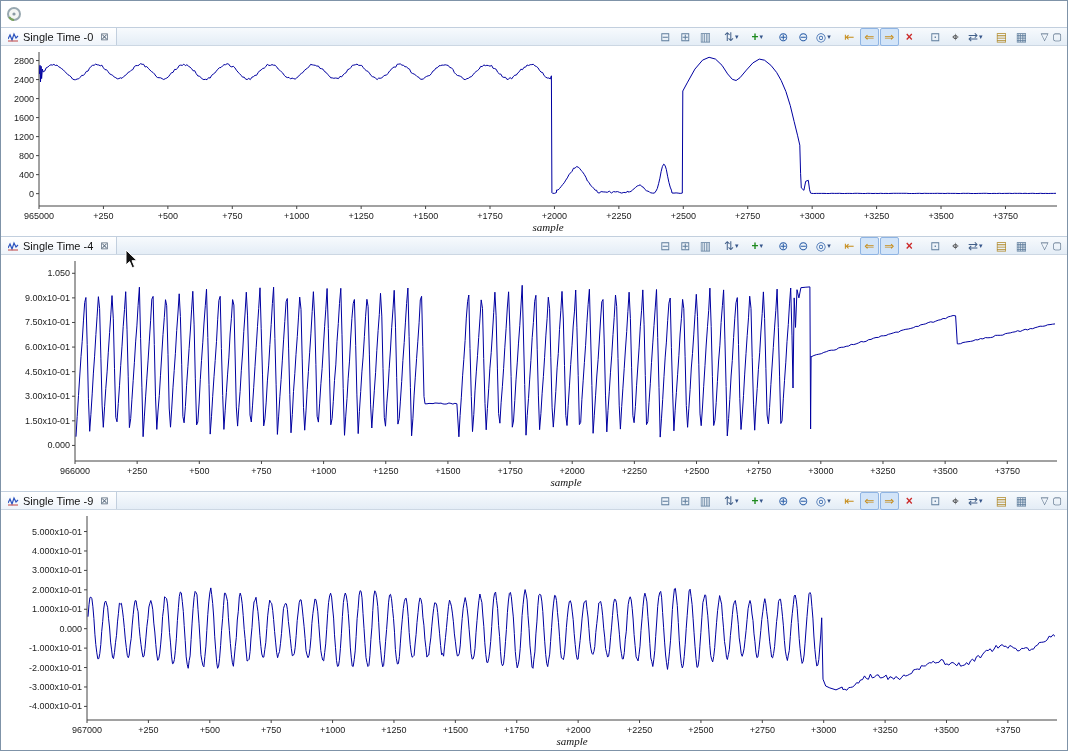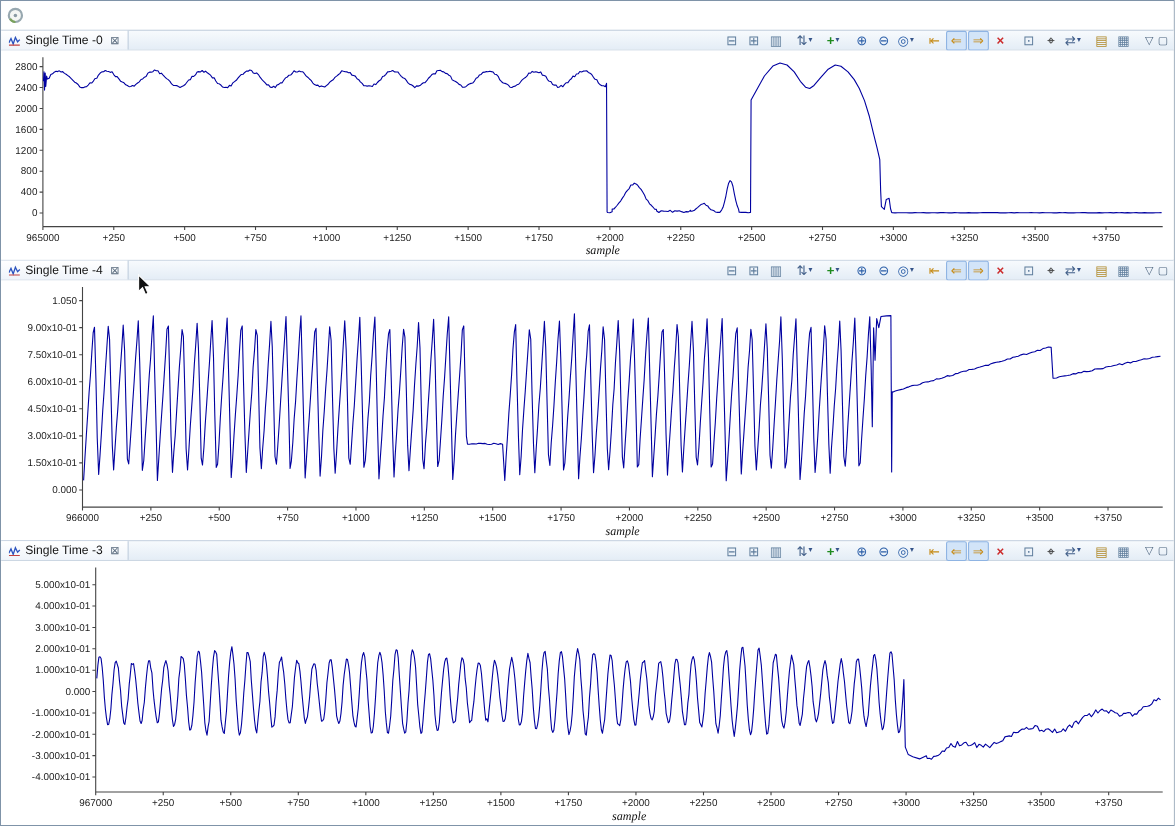--- a/index.html
+++ b/index.html
@@ -304,21 +304,21 @@
       </div>
   </section>
 
   <section class="panel">
     <div class="phead">
       <div class="tab">
         <svg class="tabicon" width="11" height="10">
           <polyline points="0,7 2,3 4,8 6,2 8,6 10,4" fill="none" stroke="#2a52be" stroke-width="1.2"></polyline>
           <line x1="0" y1="9" x2="10" y2="9" stroke="#c04040" stroke-width="1"></line>
         </svg>
-        <span class="tab-title">Single Time -3</span>
+        <span class="tab-title">Single Time -9</span>
         <span class="tab-close">⊠</span>
       </div>
       <div class="toolbar">
           <span class="tbtn">
             <span class="glyph" style="color: rgb(95, 125, 156);">⊟</span>
           </span>
           <span class="tbtn">
             <span class="glyph" style="color: rgb(95, 125, 156);">⊞</span>
           </span>
           <span class="tbtn">

